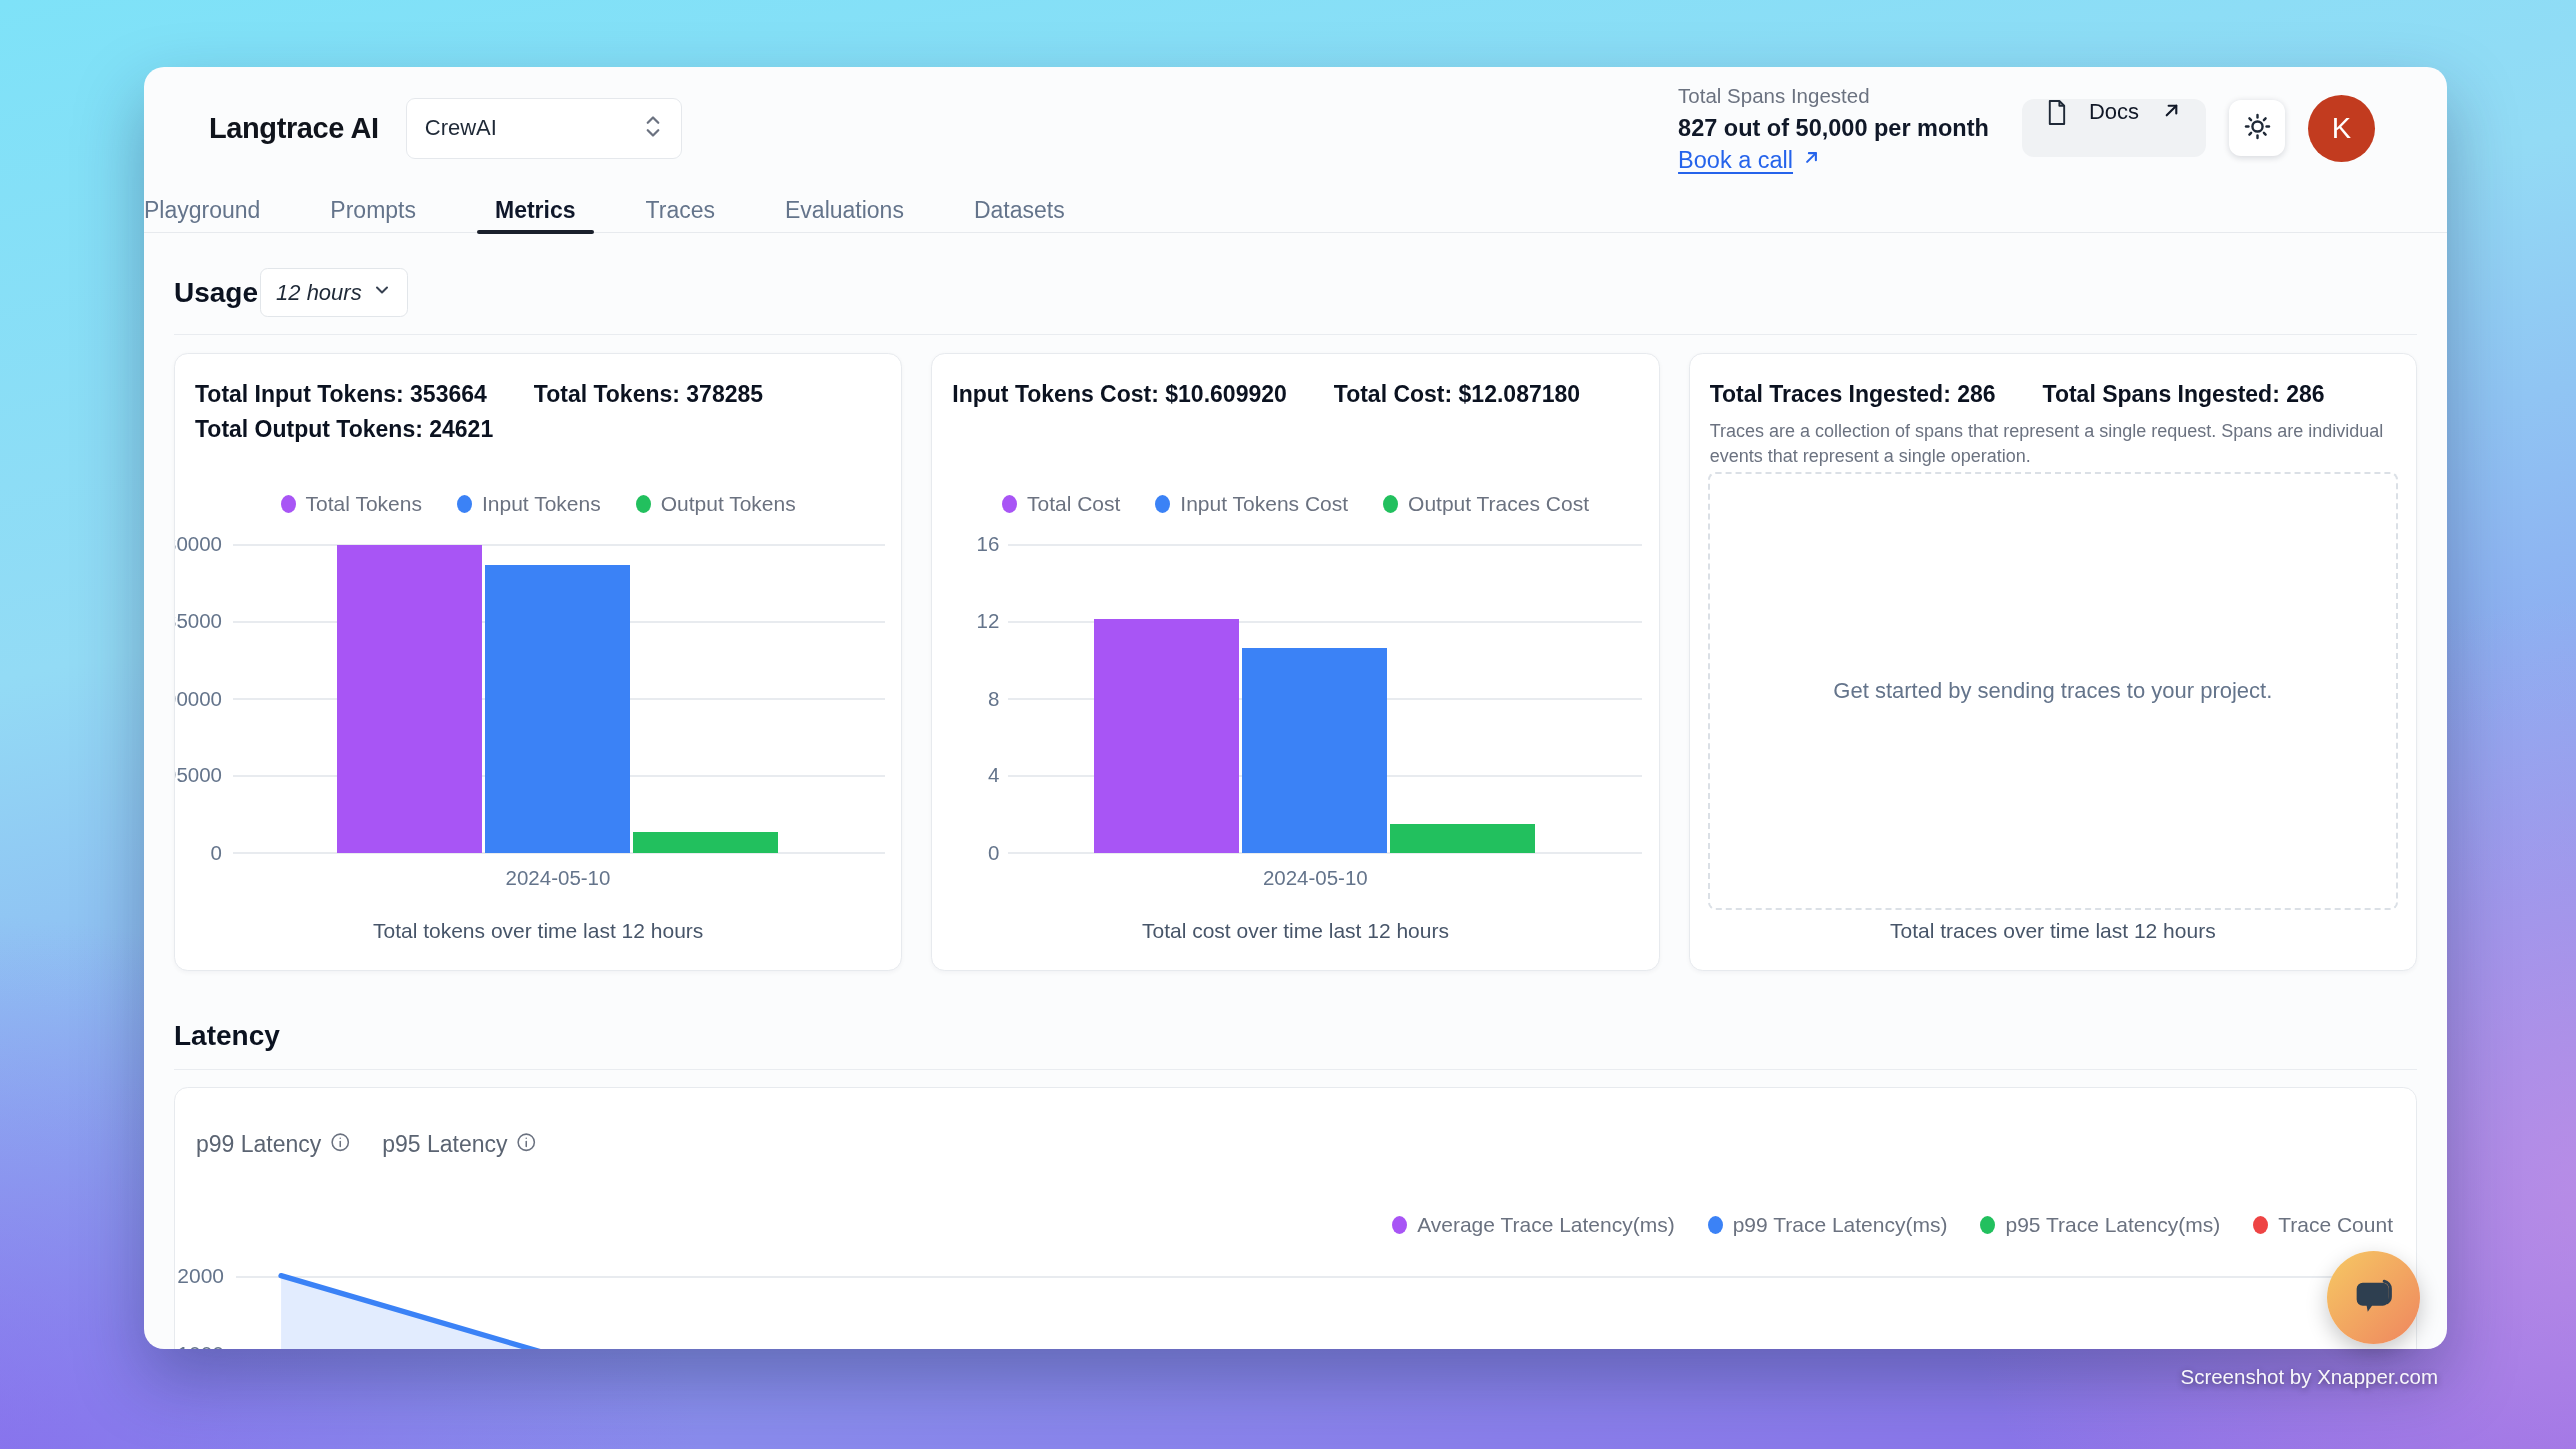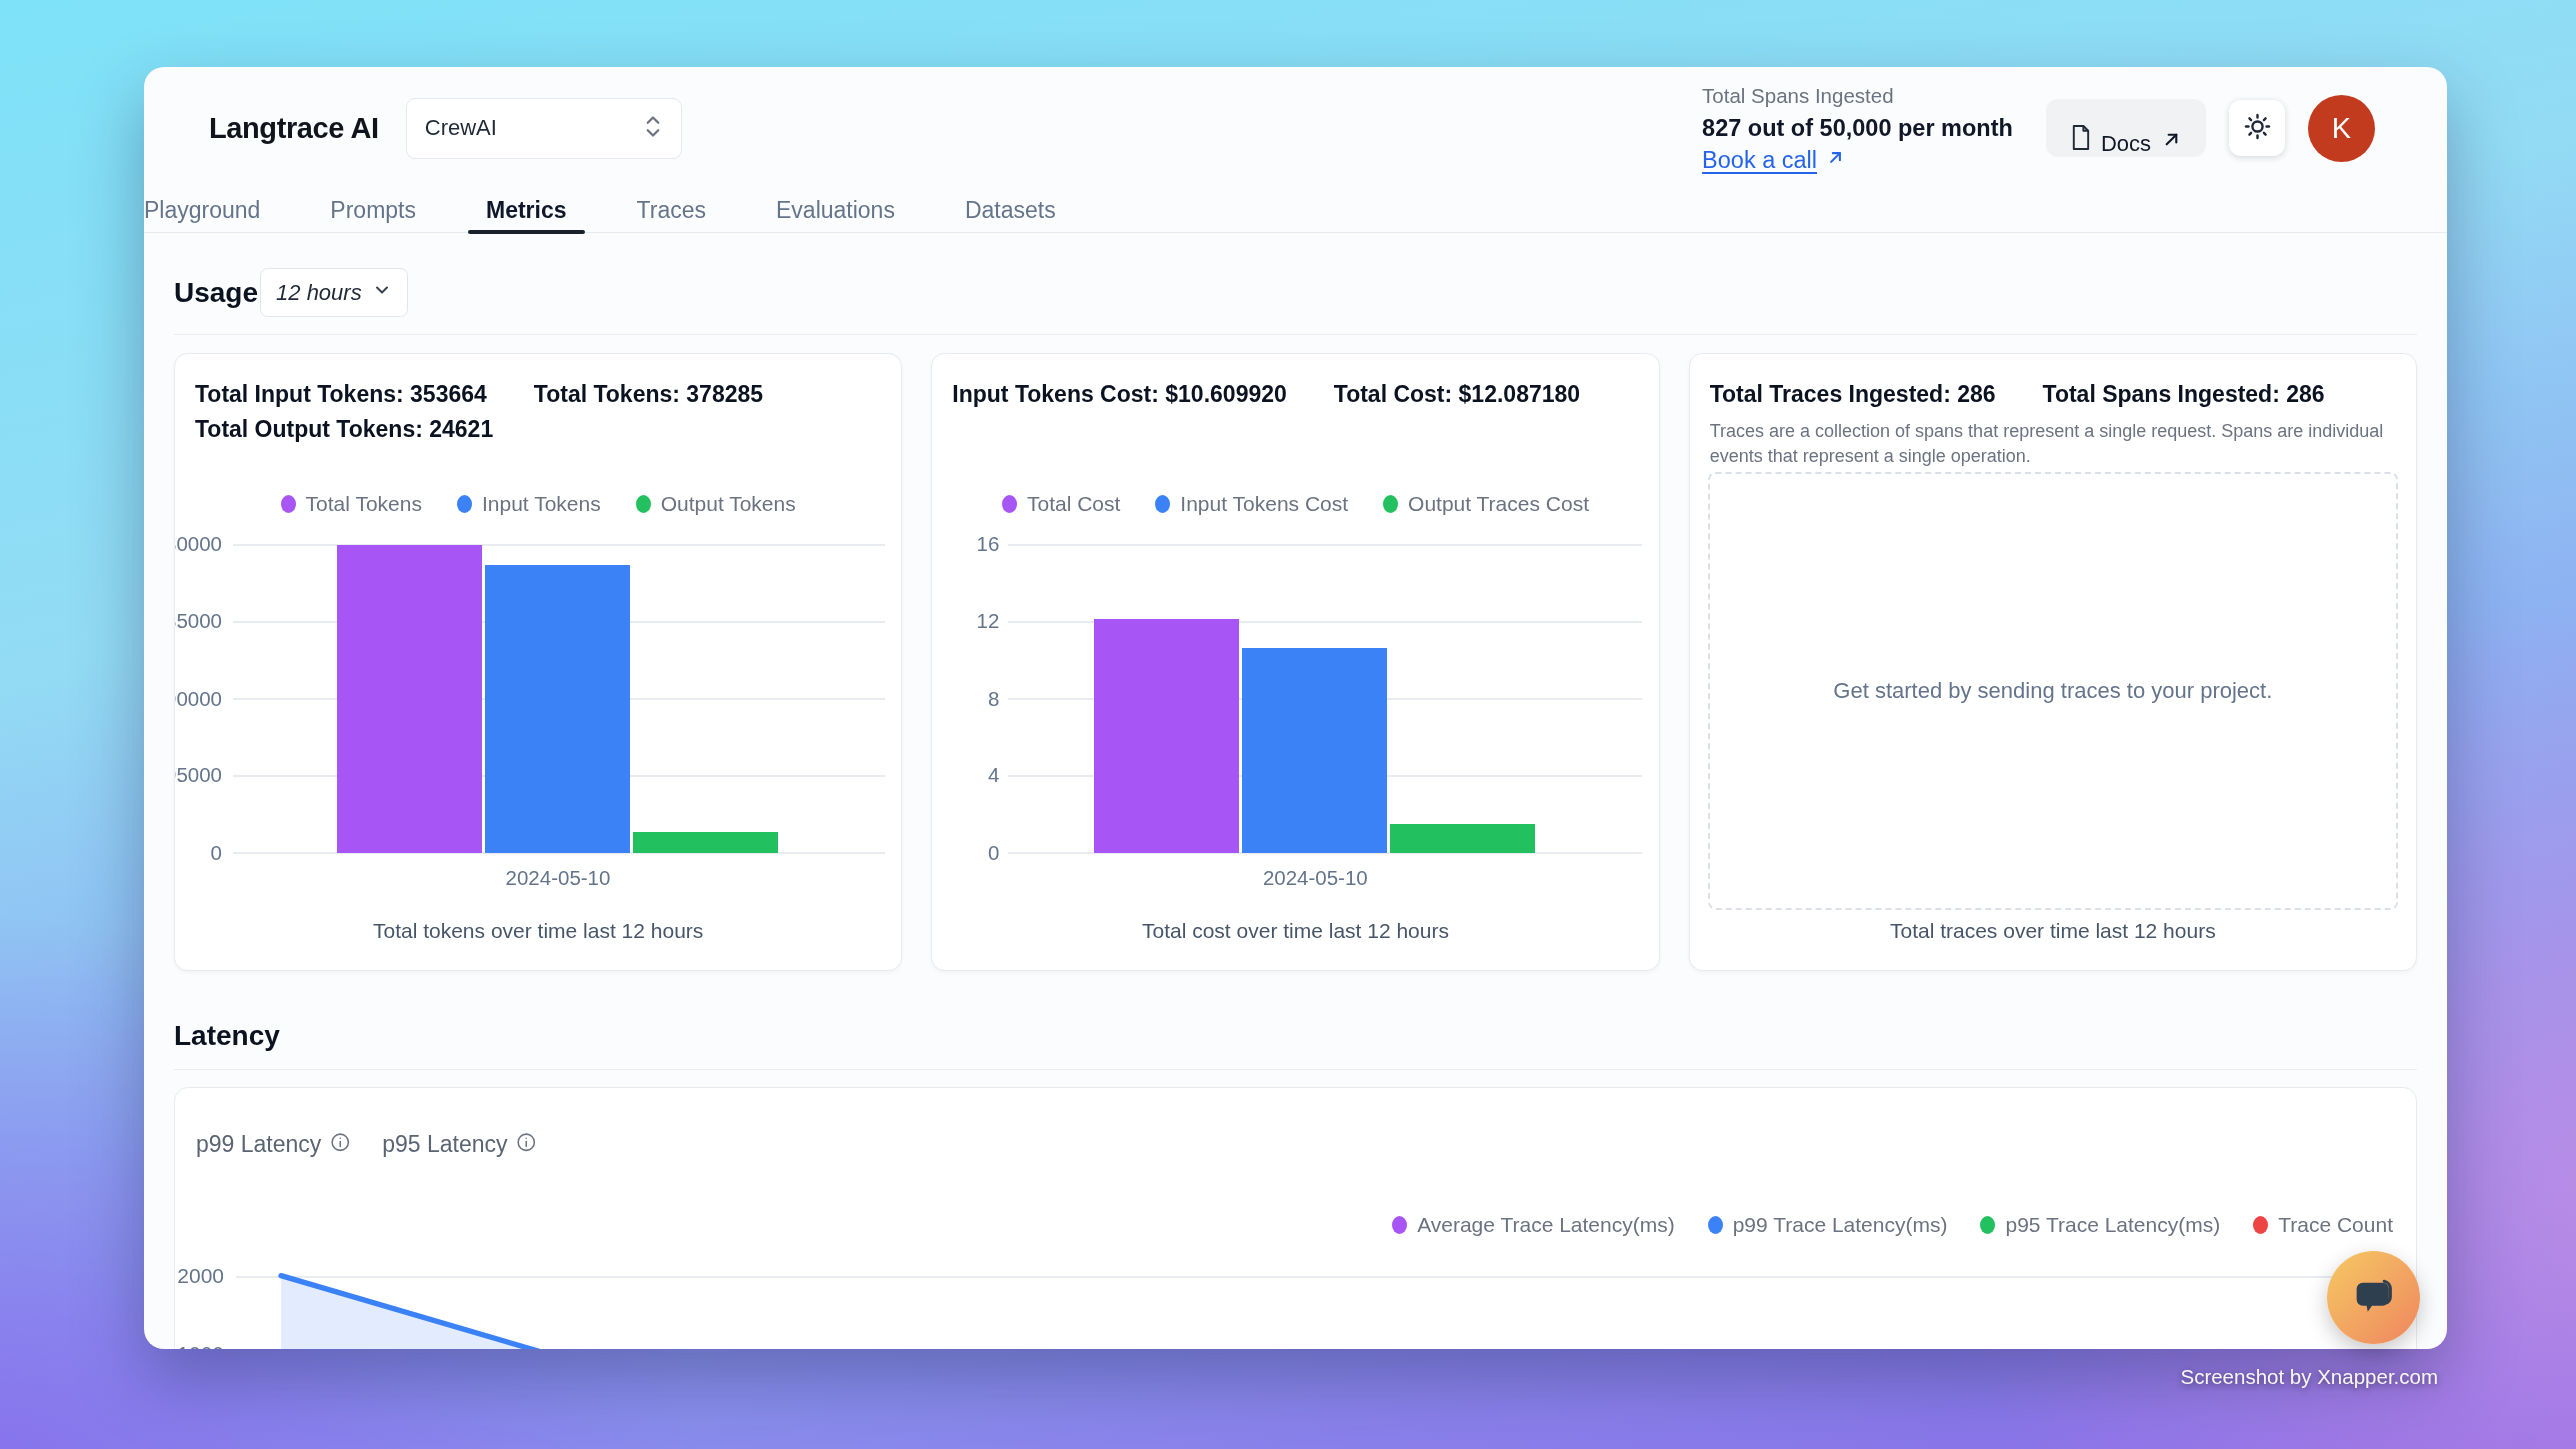--- a/index.html
+++ b/index.html
@@ -29,37 +29,37 @@
     padding:0 18px; cursor:pointer;
   }
   .proj-select .val { font-size:22px; color:#1f2937; flex:1; }
   .hdr-spacer { flex:1; }
   .quota { margin-right:33px; line-height:32px; }
   .quota-top { font-size:20.5px; color:#6b7280; }
   .quota-mid { font-size:23.5px; font-weight:700; color:#101828; }
   .quota-link { font-size:23.5px; color:#2563eb; display:flex; align-items:center; gap:7.6px; }
   .quota-link .txt { text-decoration:underline; text-underline-offset:3.8px; }
   .btn-docs {
-    height:58px; background:#f0f2f4; border-radius:12px; display:flex; align-items:flex-end;
-    gap:9px; padding:0 23px; font-size:22px; color:#111827; margin-right:23px; cursor:pointer;
+    height:58px; background:#f0f2f4; border-radius:12px; display:flex; align-items:flex-start;
+    gap:21px; padding:0 23px; font-size:22px; color:#111827; margin-right:23px; cursor:pointer;
   }
   .btn-theme {
     width:56px; height:56px; background:#fff; border-radius:12px; display:flex;
     align-items:center; justify-content:center; margin-right:23px;
     box-shadow:0 1.5px 6px rgba(15,23,42,0.15); cursor:pointer;
   }
   .avatar {
     width:67px; height:67px; border-radius:50%; background:#c23b1f; color:#fff;
     font-size:29px; display:flex; align-items:center; justify-content:center; cursor:pointer;
   }
 
   
   .tabs { height:44px; display:flex; gap:70px; border-bottom:1.5px solid #e7eaee; }
   .tab { position:relative; font-size:23px; color:#64748b; display:flex; align-items:center; cursor:pointer; }
-  .tab.active { color:#0f172a; font-weight:700; }
+  .tab.active { color:#0f172a; font-weight:700;margin-left:9px; }
   .tab-underline { position:absolute; left:-18px; right:-18px; bottom:-1.5px; height:3.8px; background:#1a202c; border-radius:2.3px; }
 
   
   .content { padding:0 30px; }
   .sec-head { margin-top:35px; display:flex; align-items:center; gap:2px;text-align:right; }
   .h-title { font-size:28px; font-weight:700; color:#0b1220; }
   .range-select {
     height:49px; border:1.5px solid #e2e6ea; border-radius:7.6px; display:flex; align-items:center;
     gap:10.6px; padding:0 15px; font-size:22px; color:#1f2937; background:#fff; cursor:pointer;font-style:italic;
   }

